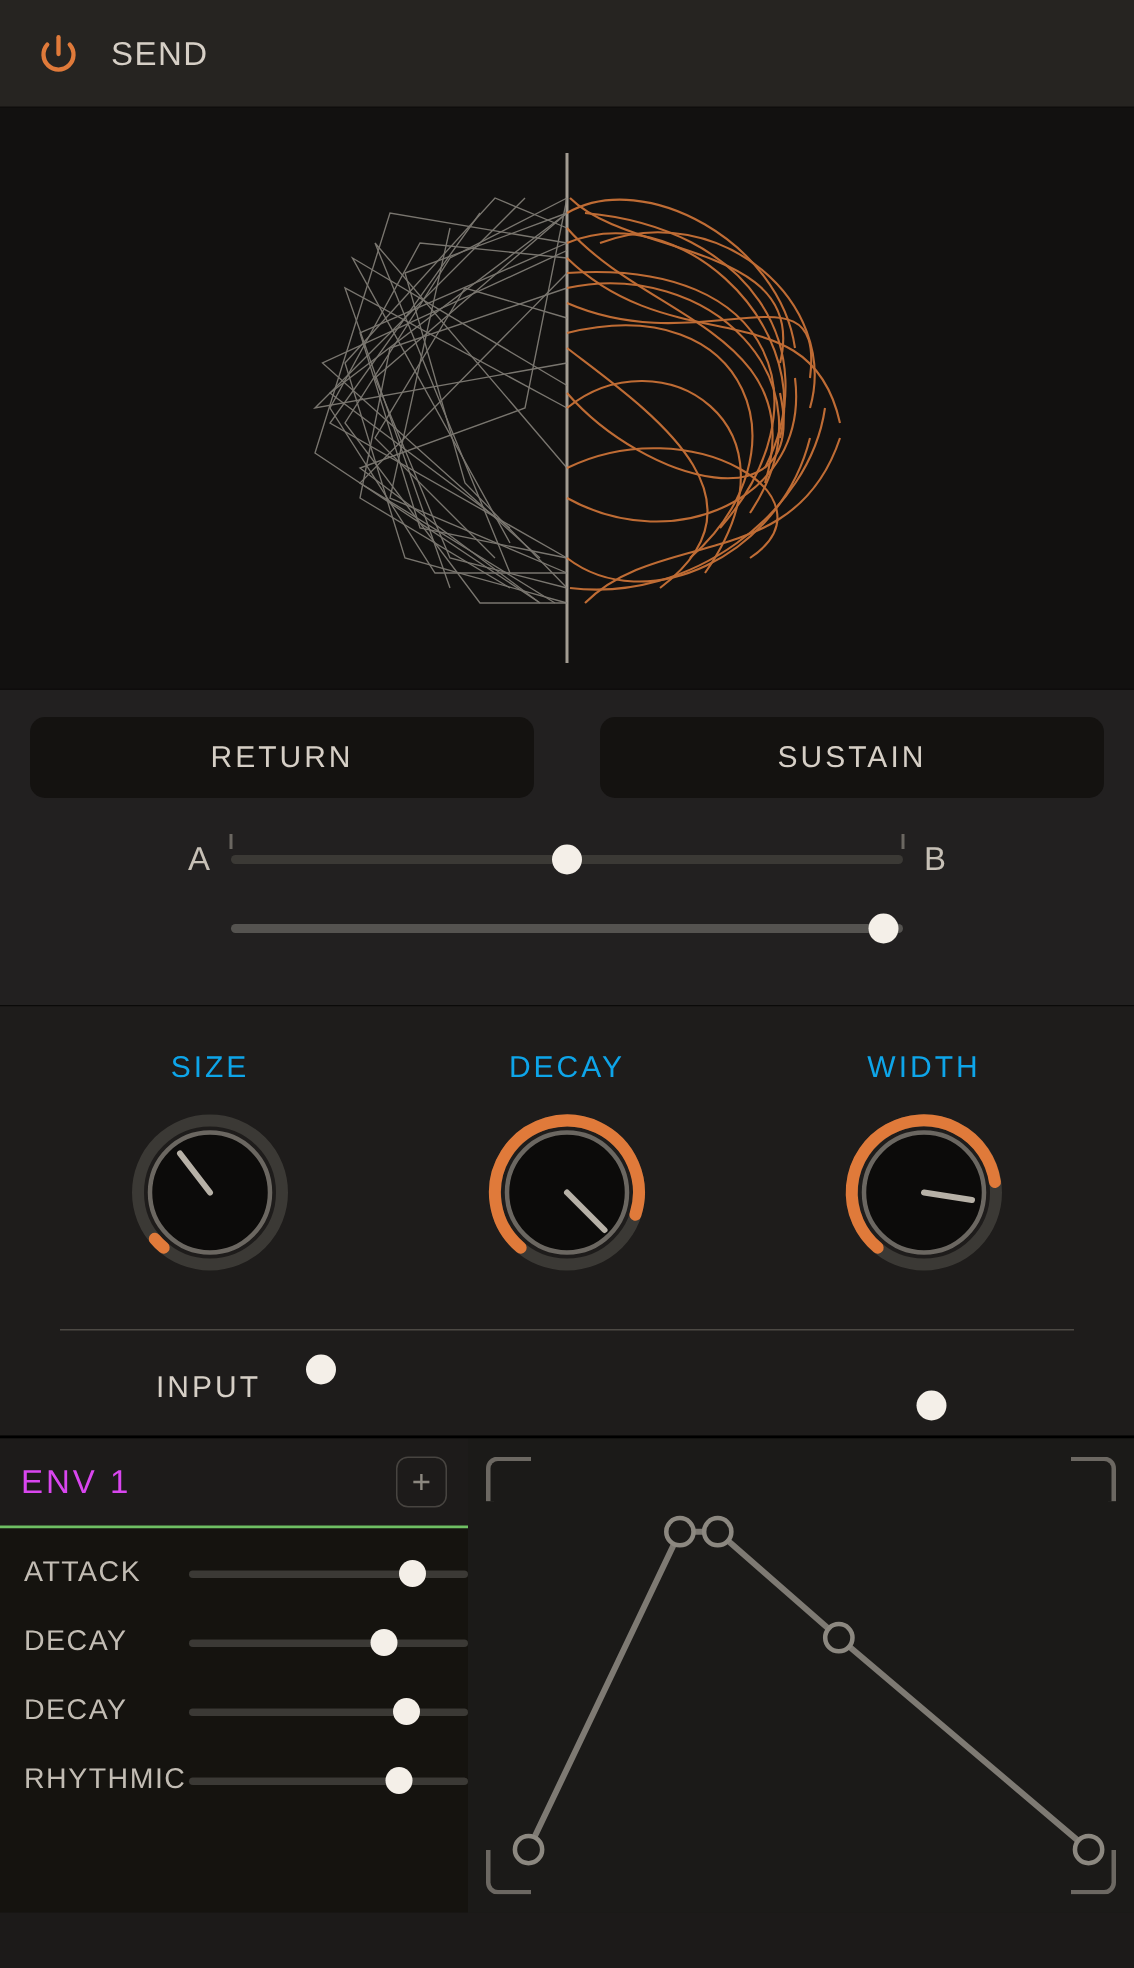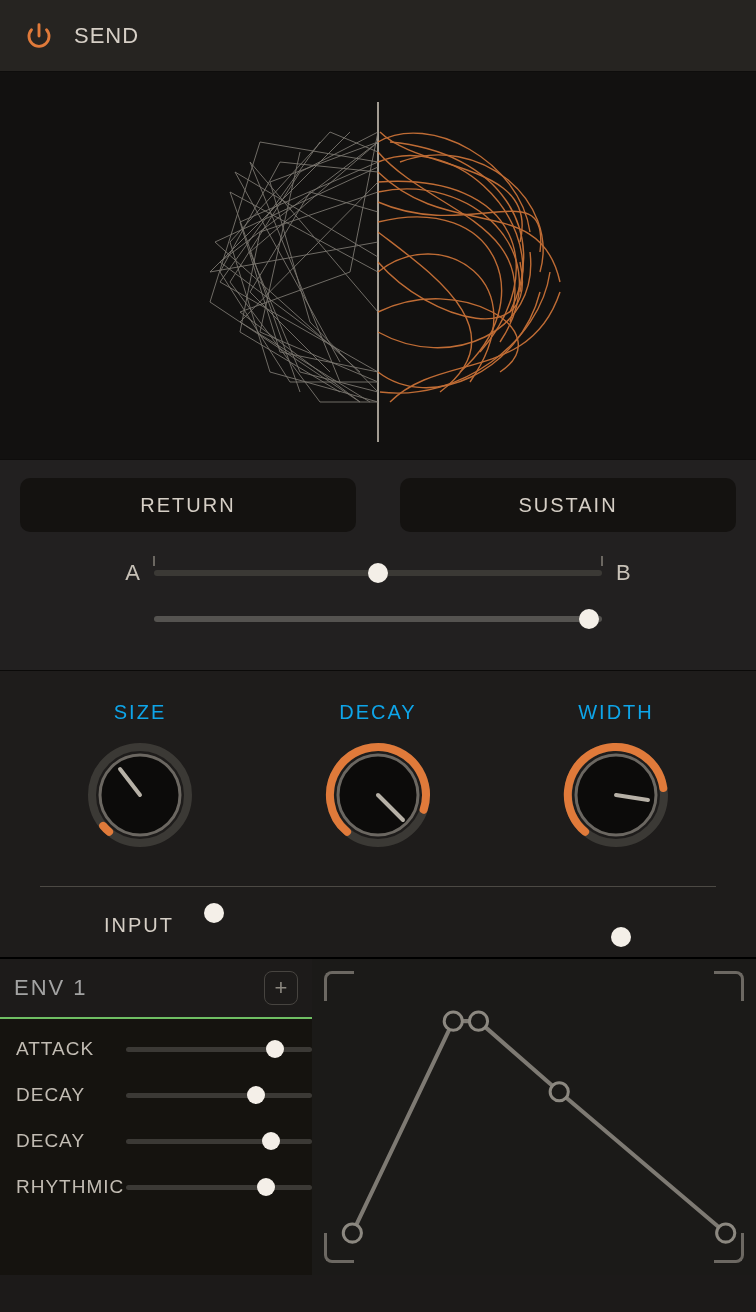--- a/index.html
+++ b/index.html
@@ -135,21 +135,21 @@
   .env-left {
     width: 312px;
     background: #1d1b1a;
     display:flex; flex-direction:column;
   }
   .env-head {
     display:flex; align-items:center; justify-content:space-between;
     padding: 12px 14px;
     border-bottom: 2px solid #6fbf63;
   }
-  .env-title { color:#a3a3a3; font-size: 22px; letter-spacing: 2px; }
+  .env-title { color:#d946ef; font-size: 22px; letter-spacing: 2px; }
   .add-btn {
     width: 34px; height: 34px; border-radius: 8px;
     border: 1px solid #474440;
     display:flex; align-items:center; justify-content:center;
     color:#8c8880; font-size: 22px;
     cursor:pointer;
   }
   .env-params {
     flex:1; padding: 10px 0px 0px 16px;
     display:flex; flex-direction:column; gap: 6px;

